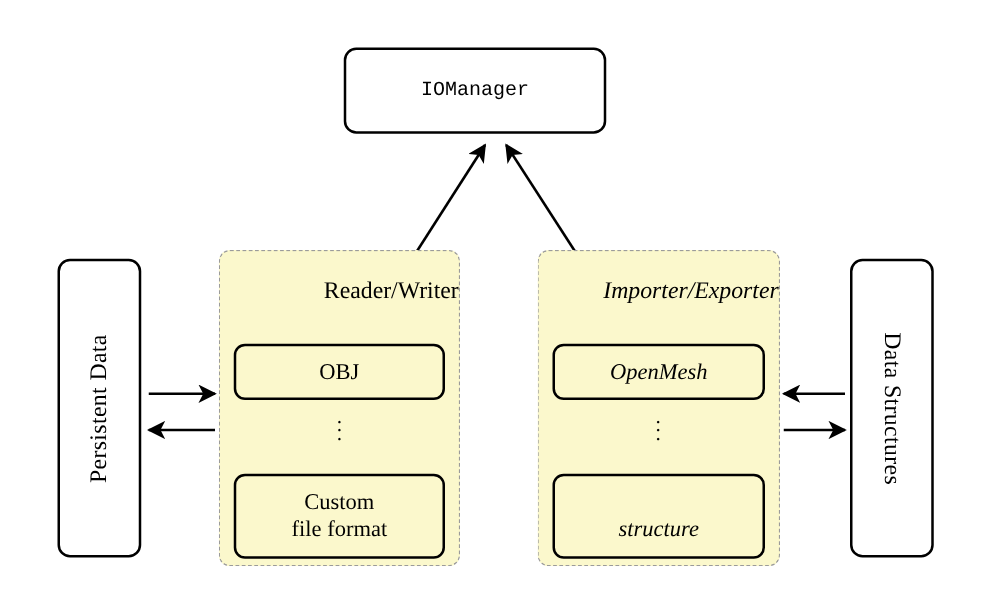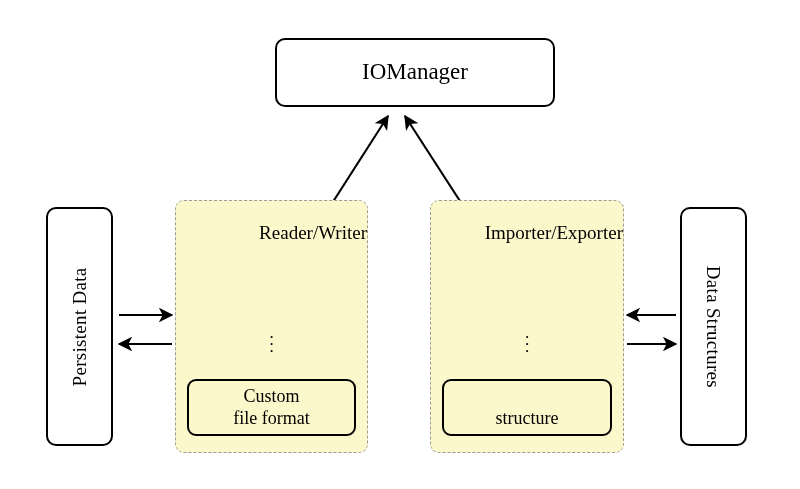--- a/index.html
+++ b/index.html
@@ -40,23 +40,24 @@
     align-items: center;
     justify-content: center;
     text-align: center;
     line-height: 1.15;
   }
 
   
   #io-manager {
     left: 275px;
     top: 38px;
-    width: 280px;
+    width: 210px;
     height: 69px;
-    font-size: 23px;
+    font-size: 16px;
+    font-family: Liberation Mono, monospace;
   }
 
   
   .side-node {
     width: 67px;
     background: #ffffff;
   }
   #persistent-data {
     left: 46px;
     top: 207px;
@@ -87,20 +88,21 @@
     left: 175px;
     top: 200px;
     width: 193px;
     height: 253px;
   }
   #group-importer-exporter {
     left: 430px;
     top: 200px;
     width: 194px;
     height: 253px;
+    font-style: italic;
   }
   .group-title {
     position: absolute;
     left: 0;
     right: 0;
     top: 21px;
     text-align: right;
     font-size: 19px;
     white-space: nowrap;
   }
@@ -122,21 +124,21 @@
   .inner-top {
     left: 11px;
     right: 11px;
     top: 74px;
     height: 45px;
   }
   .inner-bottom {
     left: 11px;
     right: 11px;
     top: 178px;
-    height: 57px;
+    height: 68px;
   }
   .vdots {
     position: absolute;
     left: 0;
     right: 0;
     top: 128px;
     text-align: center;
     font-size: 19px;
     letter-spacing: 0;
     line-height: 1;
@@ -181,38 +183,44 @@
     <span class="vtext up">Persistent Data</span>
   </div>
 
   <div class="node side-node" id="data-structures">
     <span class="vtext down">Data Structures</span>
   </div>
 
   <div class="group" id="group-reader-writer">
     <div class="group-title">Reader/Writer</div>
 
+    <div class="inner-node inner-top">
+      <span>OBJ</span>
+    </div>
 
     <div class="vdots">
       <span>.</span>
       <span>.</span>
       <span>.</span>
     </div>
 
     <div class="inner-node inner-bottom">
       <span>
         <span>Custom</span><br>
         <span>file format</span>
       </span>
     </div>
   </div>
 
   <div class="group" id="group-importer-exporter">
     <div class="group-title">Importer/Exporter</div>
 
+    <div class="inner-node inner-top">
+      <span>OpenMesh</span>
+    </div>
 
     <div class="vdots">
       <span>.</span>
       <span>.</span>
       <span>.</span>
     </div>
 
     <div class="inner-node inner-bottom">
       <span>
         <br>

